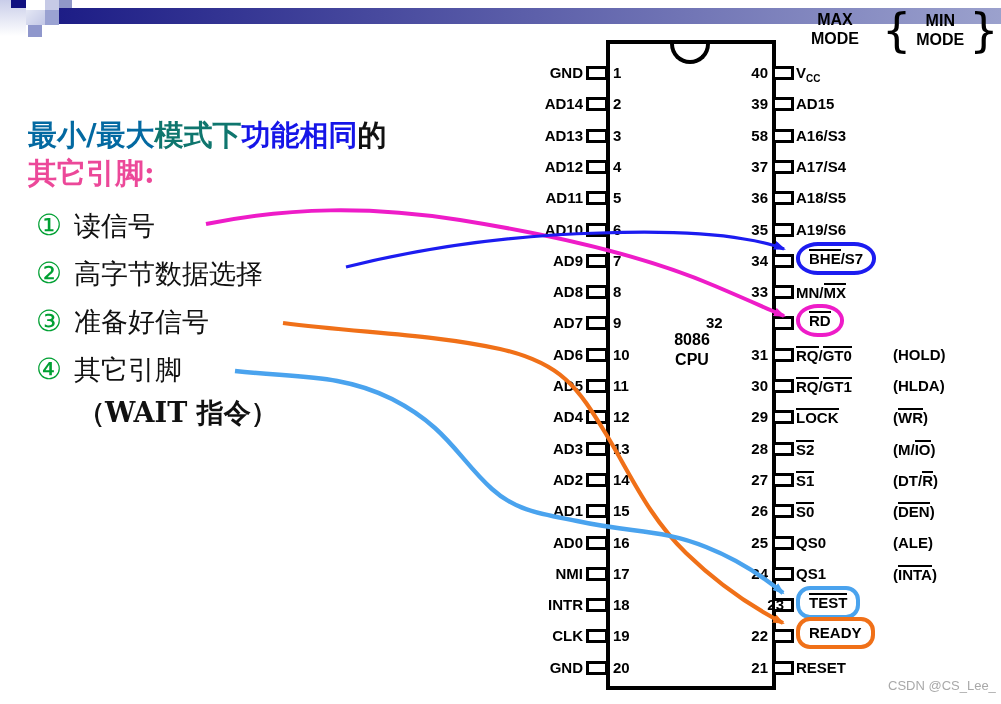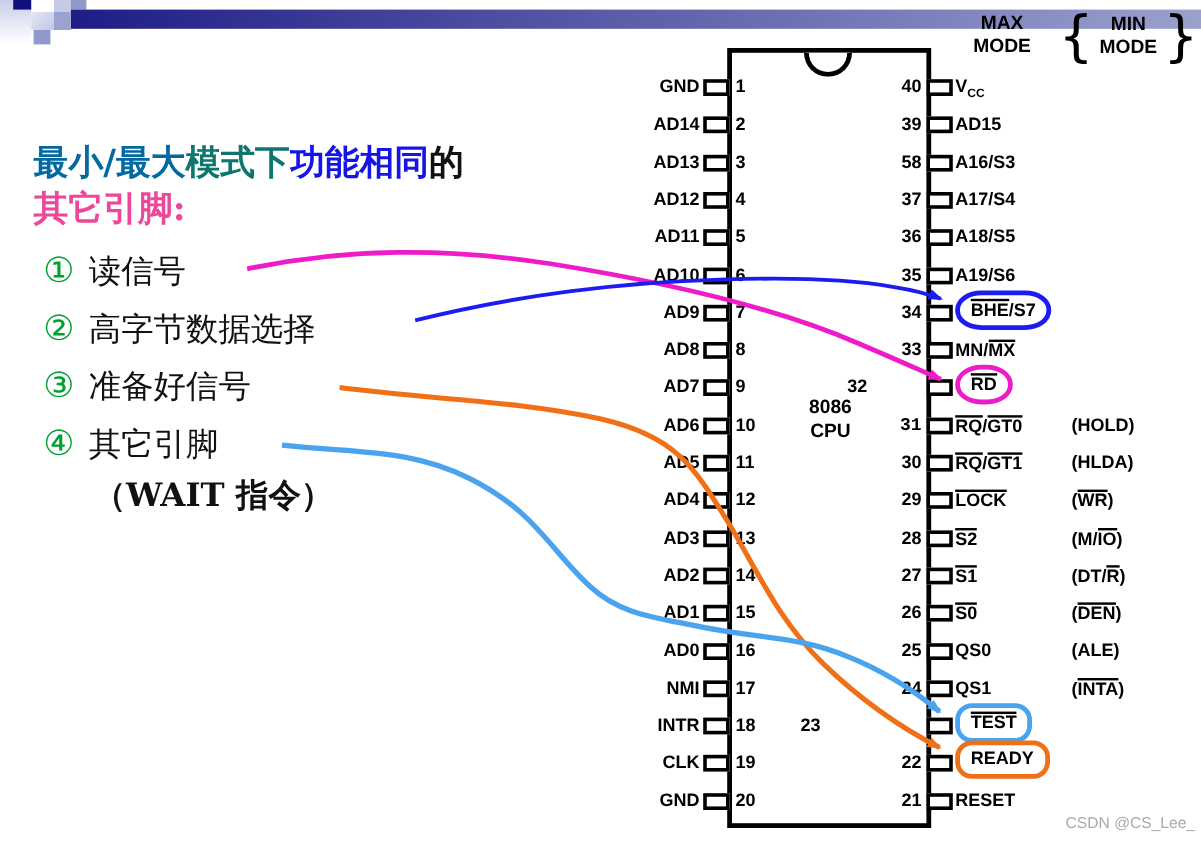--- a/index.html
+++ b/index.html
@@ -179,21 +179,21 @@
       <div class="stub" style="left: 772px; top: 254px;"></div>
       <div class="pin-num" style="left: 706px; width: 62px; top: 252px; text-align: right;">34</div>
       <div class="pin-label" style="left: 796px; top: 242px;"><span class="hl hl-oval" style="border: 4px solid rgb(28, 28, 240);"><span class="ol">BHE</span><span>/S7</span></span></div>
       <div class="stub" style="left: 772px; top: 285px;"></div>
       <div class="pin-num" style="left: 706px; width: 62px; top: 283px; text-align: right;">33</div>
       <div class="pin-label" style="left: 796px; top: 283px;"><span>MN/</span><span class="ol">MX</span></div>
       <div class="stub" style="left: 772px; top: 316px;"></div>
       <div class="pin-num" style="left: 706px; width: 62px; top: 314px; ">32</div>
       <div class="pin-label" style="left: 796px; top: 304px;"><span class="hl hl-oval" style="border: 4px solid rgb(238, 28, 200);"><span class="ol">RD</span></span></div>
       <div class="stub" style="left: 772px; top: 348px;"></div>
-      <div class="pin-num" style="left: 706px; width: 62px; top: 346px; text-align: right; font-family: Liberation Mono, monospace;">31</div>
+      <div class="pin-num" style="left: 706px; width: 62px; top: 346px; text-align: right;">31</div>
       <div class="pin-label" style="left: 796px; top: 346px;"><span class="ol">RQ</span><span>/</span><span class="ol">GT0</span></div>
       <div class="pin-label" style="left: 893px; top: 346px;"><span>(HOLD)</span></div>
       <div class="stub" style="left: 772px; top: 379px;"></div>
       <div class="pin-num" style="left: 706px; width: 62px; top: 377px; text-align: right;">30</div>
       <div class="pin-label" style="left: 796px; top: 377px;"><span class="ol">RQ</span><span>/</span><span class="ol">GT1</span></div>
       <div class="pin-label" style="left: 893px; top: 377px;"><span>(HLDA)</span></div>
       <div class="stub" style="left: 772px; top: 410px;"></div>
       <div class="pin-num" style="left: 706px; width: 62px; top: 408px; text-align: right;">29</div>
       <div class="pin-label" style="left: 796px; top: 408px;"><span class="ol">LOCK</span></div>
       <div class="pin-label" style="left: 893px; top: 408px;"><span>(</span><span class="ol">WR</span><span>)</span></div>
@@ -211,21 +211,21 @@
       <div class="pin-label" style="left: 893px; top: 502px;"><span>(</span><span class="ol">DEN</span><span>)</span></div>
       <div class="stub" style="left: 772px; top: 536px;"></div>
       <div class="pin-num" style="left: 706px; width: 62px; top: 534px; text-align: right;">25</div>
       <div class="pin-label" style="left: 796px; top: 534px;"><span>QS0</span></div>
       <div class="pin-label" style="left: 893px; top: 534px;"><span>(ALE)</span></div>
       <div class="stub" style="left: 772px; top: 567px;"></div>
       <div class="pin-num" style="left: 706px; width: 62px; top: 565px; text-align: right;">24</div>
       <div class="pin-label" style="left: 796px; top: 565px;"><span>QS1</span></div>
       <div class="pin-label" style="left: 893px; top: 565px;"><span>(</span><span class="ol">INTA</span><span>)</span></div>
       <div class="stub" style="left: 772px; top: 598px;"></div>
-      <div class="pin-num" style="left: 667px; width: 62px; top: 596px; ">23</div>
+      <div class="pin-num" style="left: 722px; width: 62px; top: 596px; text-align: right;">23</div>
       <div class="pin-label" style="left: 796px; top: 586px;"><span class="hl hl-rect" style="border: 4px solid rgb(74, 163, 238);"><span class="ol">TEST</span></span></div>
       <div class="stub" style="left: 772px; top: 629px;"></div>
       <div class="pin-num" style="left: 706px; width: 62px; top: 627px; text-align: right;">22</div>
       <div class="pin-label" style="left: 796px; top: 617px;"><span class="hl hl-rect" style="border: 4px solid rgb(240, 112, 24);"><span>READY</span></span></div>
       <div class="stub" style="left: 772px; top: 661px;"></div>
       <div class="pin-num" style="left: 706px; width: 62px; top: 659px; text-align: right;">21</div>
       <div class="pin-label" style="left: 796px; top: 659px;"><span>RESET</span></div>
     </div>
 
   <svg id="overlay" viewBox="0 0 1001 704">

